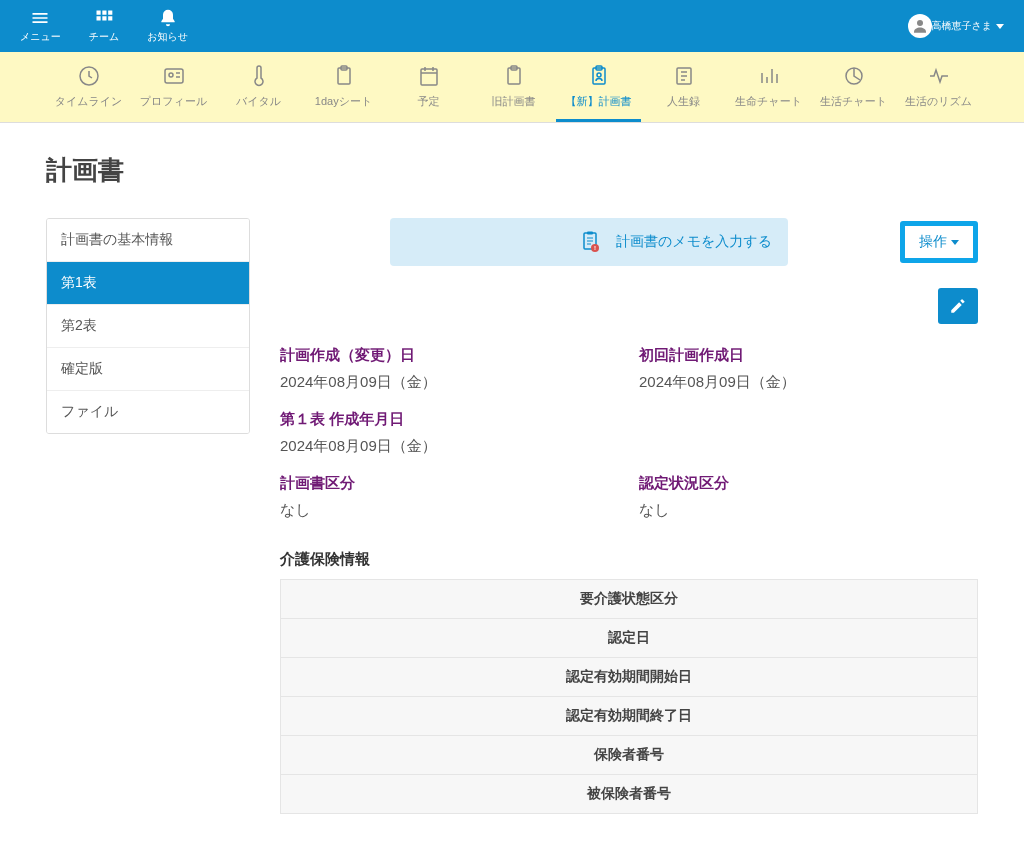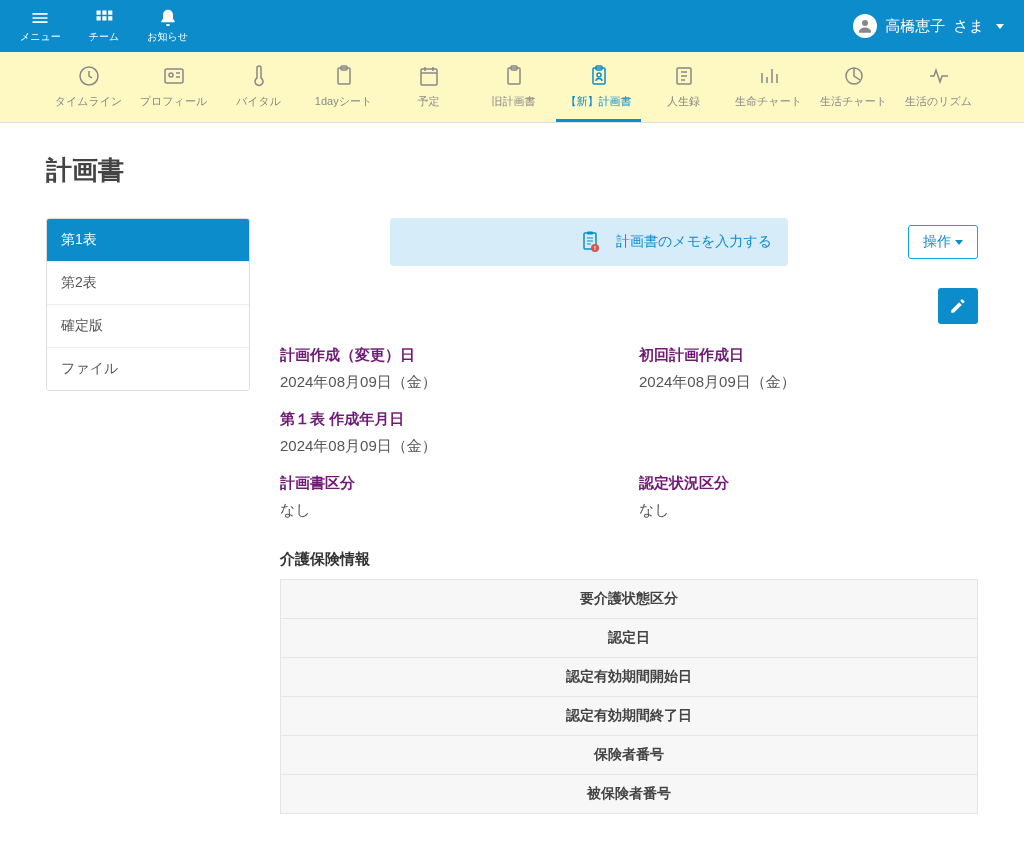--- a/index.html
+++ b/index.html
@@ -3,21 +3,21 @@
   <meta charset="utf-8">
   <style>
     * { box-sizing: border-box; margin: 0; padding: 0; }
     body { font-family: "Hiragino Kaku Gothic ProN", "Meiryo", sans-serif; font-size: 14px; color: #333; background: #fff; }
 
     
     .top-header { background: #0d8ccc; height: 52px; display: flex; align-items: center; padding: 0 20px; color: #fff; }
     .top-header-left { display: flex; gap: 28px; }
     .top-header-item { display: flex; flex-direction: column; align-items: center; font-size: 10px; cursor: pointer; font-family: Liberation Serif, serif; }
     .top-header-item svg { width: 20px; height: 20px; fill: #fff; margin-bottom: 2px; }
-    .top-header-right { margin-left: auto; display: flex; align-items: center; gap: 8px; font-size: 15px; cursor: pointer; padding-left: 41px; }
+    .top-header-right { margin-left: auto; display: flex; align-items: center; font-size: 10px; cursor: pointer; padding-left: 41px; }
     .avatar { width: 24px; height: 24px; border-radius: 50%; background: #fff; display: flex; align-items: center; justify-content: center; }
     .avatar svg { width: 18px; height: 18px; fill: #888; }
     .caret-down { width: 0; height: 0; border-left: 4px solid transparent; border-right: 4px solid transparent; border-top: 5px solid #fff; margin-left: 4px; }
 
     
     .sub-nav { background: #fef9c3; display: flex; border-bottom: 1px solid #ddd; }
     .sub-nav-item { flex: 0 0 auto; width: 85px; padding: 12px 0 10px; display: flex; flex-direction: column; align-items: center; font-size: 11px; color: #888; cursor: pointer; border-bottom: 3px solid transparent; }
     .sub-nav-item.active { color: #0d8ccc; border-bottom-color: #0d8ccc; }
     .sub-nav-item svg { width: 24px; height: 24px; fill: none; stroke: currentColor; stroke-width: 1.5; margin-bottom: 6px; }
     .sub-nav .spacer { width: 46px; }
@@ -34,21 +34,21 @@
     .side-tab:last-child { border-bottom: none; }
     .side-tab.active { background: #0d8ccc; color: #fff; }
 
     
     .content { flex: 1; }
 
     .top-row { display: flex; align-items: center; gap: 14px; margin-bottom: 22px; }
     .memo-banner { flex: 0 0 398px; margin-left: 110px; background: #d6ecf8; border-radius: 4px; padding: 12px 16px; display: flex; align-items: center; gap: 14px; color: #0d8ccc; cursor: pointer; justify-content: flex-end; }
     .memo-banner svg { width: 24px; height: 24px; fill: #0d8ccc; flex-shrink: 0; }
     .memo-banner .alert-dot { fill: #d9534f; }
-    .action-btn { margin-left: auto; border: 1px solid #0ea5e9; color: #0d8ccc; background: #fff; padding: 7px 14px; border-radius: 3px; font-size: 14px; cursor: pointer; display: flex; align-items: center; gap: 4px; }
+    .action-btn { margin-left: auto; border: 5px solid #0ea5e9; color: #0d8ccc; background: #fff; padding: 7px 14px; border-radius: 3px; font-size: 14px; cursor: pointer; display: flex; align-items: center; gap: 4px; }
     .action-btn .caret { width: 0; height: 0; border-left: 4px solid transparent; border-right: 4px solid transparent; border-top: 5px solid #0d8ccc; }
 
     .edit-btn-row { display: flex; justify-content: flex-end; margin-bottom: 22px; }
     .edit-btn { background: #0d8ccc; color: #fff; border: none; width: 40px; height: 36px; border-radius: 3px; cursor: pointer; display: flex; align-items: center; justify-content: center; }
     .edit-btn svg { width: 18px; height: 18px; fill: #fff; }
 
     
     .data-grid { display: grid; grid-template-columns: 1fr 1fr; row-gap: 18px; column-gap: 20px; margin-bottom: 30px; }
     .data-item { }
     .data-item.full { grid-column: 1 / -1; }
@@ -178,20 +178,21 @@
     <span>生活のリズム</span>
   </div>
 </div>
 
 <div class="page">
   <h1 class="page-title">計画書</h1>
 
   <div class="main-layout">
 
     <div class="side-tabs">
+      <div class="side-tab">計画書の基本情報</div>
       <div class="side-tab active">第1表</div>
       <div class="side-tab">第2表</div>
       <div class="side-tab">確定版</div>
       <div class="side-tab">ファイル</div>
     </div>
 
     <div class="content">
       <div class="top-row">
         <div class="memo-banner">
           <svg viewBox="0 0 24 24">

